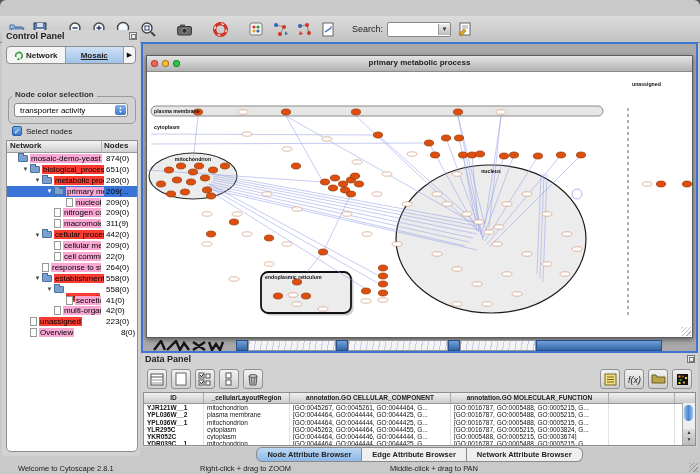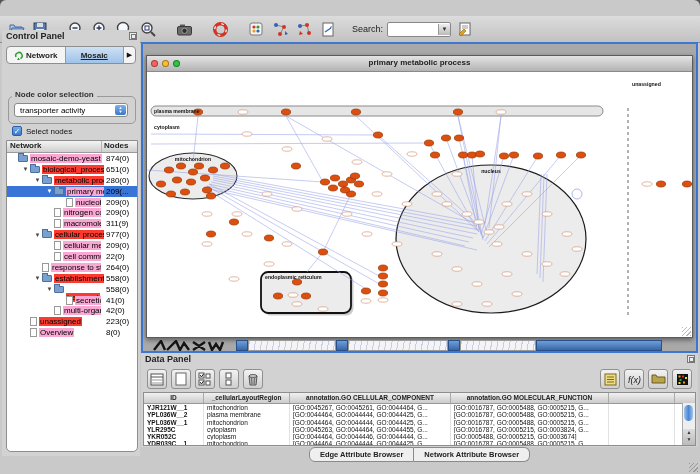--- a/index.html
+++ b/index.html
@@ -273,21 +273,21 @@
           <div class="trow" style="padding-left: 38px;">
             <span class="arrow"></span>
             <span class="file"></span>
             <span class="tlabel green" style="max-width: 36px;">macromolecule</span>
             <span class="tnodes">311(9)</span>
           </div>
           <div class="trow" style="padding-left: 26px;">
             <span class="arrow">▼</span>
             <span class="fold"></span>
             <span class="tlabel red" style="max-width: 48px;">cellular process</span>
-            <span class="tnodes">977(0)</span>
+            <span class="tnodes">442(0)</span>
           </div>
           <div class="trow" style="padding-left: 38px;">
             <span class="arrow"></span>
             <span class="file"></span>
             <span class="tlabel green" style="max-width: 36px;">cellular metabolic</span>
             <span class="tnodes">209(0)</span>
           </div>
           <div class="trow" style="padding-left: 38px;">
             <span class="arrow"></span>
             <span class="file"></span>
@@ -323,21 +323,21 @@
             <span class="file"></span>
             <span class="tlabel green" style="max-width: 36px;">multi-organism process</span>
             <span class="tnodes">42(0)</span>
           </div>
           <div class="trow" style="padding-left: 14px;">
             <span class="arrow"></span>
             <span class="file"></span>
             <span class="tlabel red" style="max-width: 60px;">unassigned</span>
             <span class="tnodes">223(0)</span>
           </div>
-          <div class="trow" style="padding-left: 14px;">
+          <div class="trow" style="padding-left: 14px; text-align: center;">
             <span class="arrow"></span>
             <span class="file"></span>
             <span class="tlabel green" style="max-width: 60px;">Overview</span>
             <span class="tnodes">8(0)</span>
           </div>
         </div>
     </div>
   </div>
 
   <div class="mdi">
@@ -651,19 +651,25 @@
           </div>
         </div>
       <div class="vscroll">
         <div class="vthumb"></div>
         <div class="varrows">▲<br>▼</div>
       </div>
     </div>
   </div>
 
   <div class="btabs" id="btabs">
+      <div class="btab sel">Node Attribute Browser</div>
       <div class="btab">Edge Attribute Browser</div>
       <div class="btab">Network Attribute Browser</div>
     </div>
 
+  <div class="statusbar" id="statusbar">
+      <span style="left: 18px;">Welcome to Cytoscape 2.8.1</span>
+      <span style="left: 200px;">Right-click + drag to ZOOM</span>
+      <span style="left: 390px;">Middle-click + drag to PAN</span>
+    </div>
   <div class="wingrip"></div>
 
 </div>
 
 </body></html>

